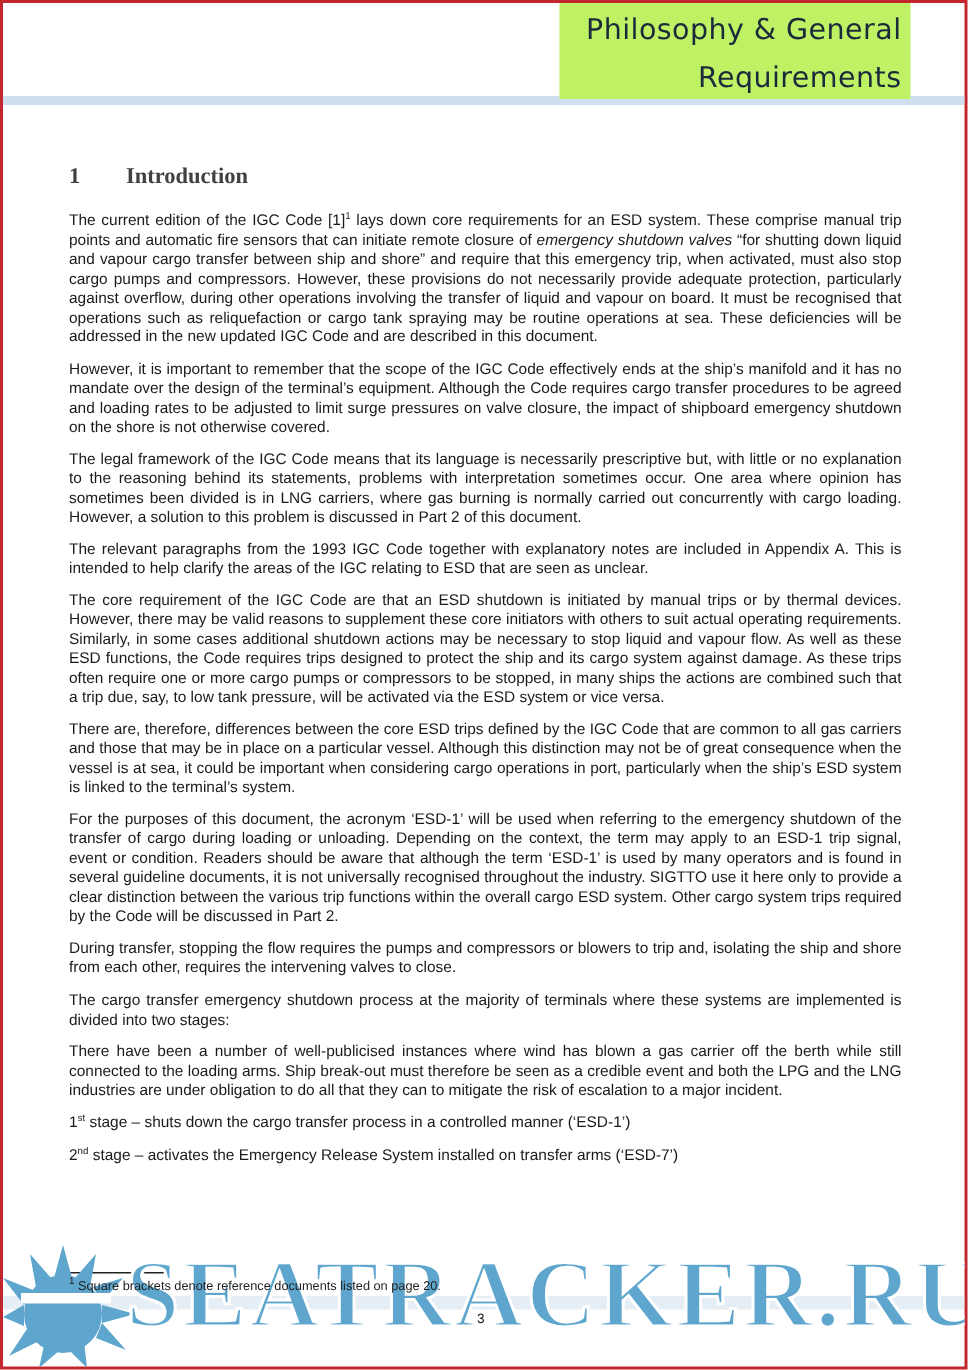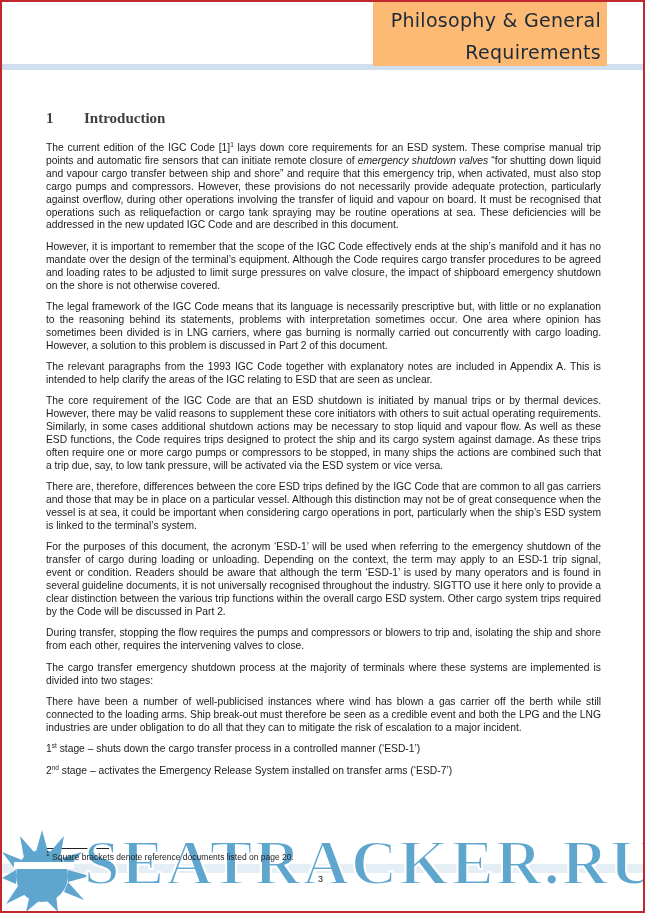--- a/index.html
+++ b/index.html
@@ -9,21 +9,21 @@
   }
   .page {
     position: absolute; left: 0; top: 0; width: 641px; height: 909px;
     border: 2px solid #c1272d; background: #ffffff; overflow: hidden;
   }
   .header-band {
     position: absolute; left: 0; top: 62px; width: 641px; height: 6px; background: #cfdff0;
   }
   .header-box {
     position: absolute; left: 371px; top: 0; width: 228px; height: 64px;
-    background: #fdba74; text-align: right; padding-right: 6px;
+    background: #bef264; text-align: right; padding-right: 6px;
   }
   .header-title {
     font-family: "DejaVu Sans", sans-serif; font-size: 19px; line-height: 28px;
     color: #1b2a3a; letter-spacing: 0.3px; padding-top: 4px; font-weight: normal;
   }
   .section-heading {
     position: absolute; left: 44px; top: 108px; font-size: 15px; font-weight: bold;
     color: #404040; font-family: Liberation Serif, serif;
   }
   .section-heading .num { display: inline-block; width: 38px; }

